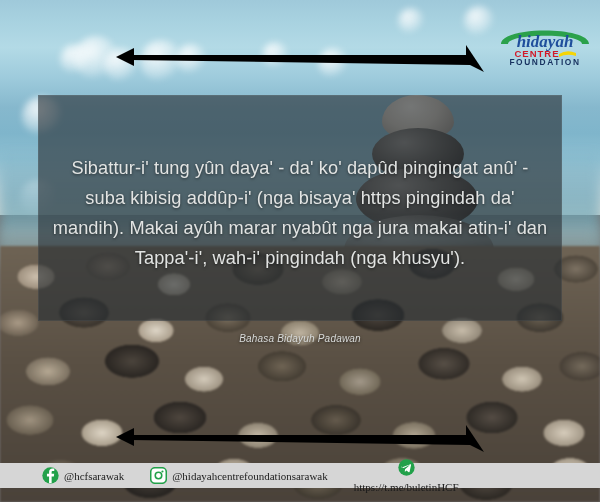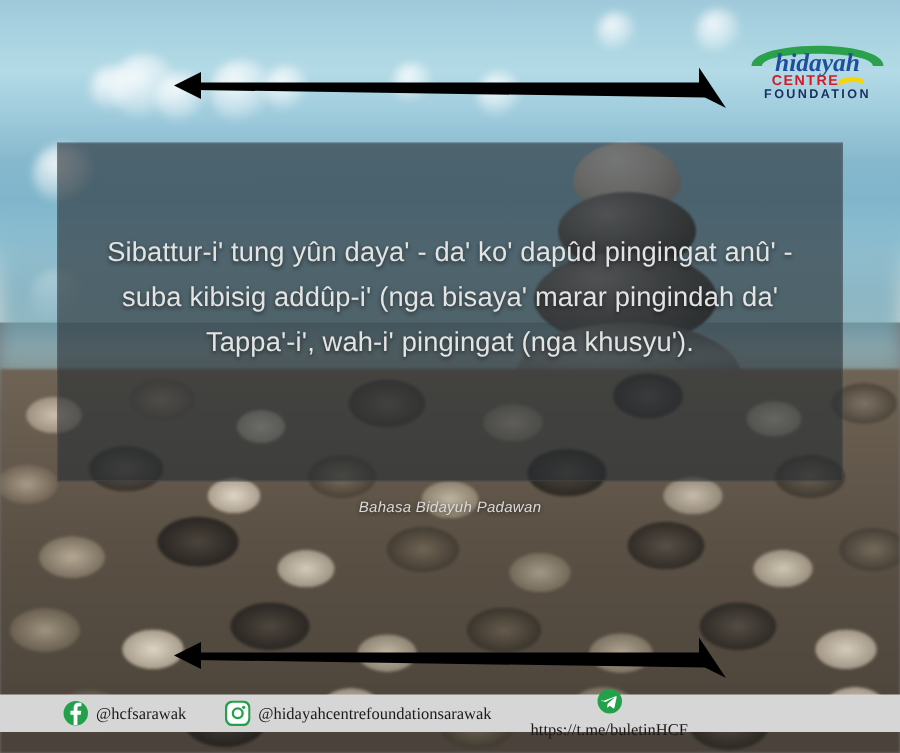--- a/index.html
+++ b/index.html
@@ -199,22 +199,23 @@
       <text x="48" y="29" text-anchor="middle" font-family="'Liberation Serif',serif" font-size="17" font-style="italic" font-weight="bold" fill="#1F4E9C">hidayah</text>
       <text x="40" y="38.5" text-anchor="middle" font-family="'Liberation Sans',sans-serif" font-size="9.5" font-weight="bold" fill="#D11A2A" letter-spacing="1">CENTRE</text>
       <path d="M62 36 q8 -5 17 -1 l0 3 q-9 -3 -17 1 Z" fill="#F5D508"></path>
       <text x="48" y="47" text-anchor="middle" font-family="'Liberation Sans',sans-serif" font-size="8.4" font-weight="bold" fill="#17315F" letter-spacing="1.6">FOUNDATION</text>
     </svg>
   </div>
 
   <div class="panel">
     <div class="quote">
       <div>Sibattur-i' tung yûn daya' - da' ko' dapûd pingingat anû' -</div>
-      <div>suba kibisig addûp-i' (nga bisaya' marar pingindah da'</div>
-      <div>Tappa'-i', wah-i' pingingat (nga khusyu').</div>
+      <div>suba kibisig addûp-i' (nga bisaya' https pingindah da'</div>
+      <div>mandih). Makai ayûh marar nyabût nga jura makai atin-i' dan</div>
+      <div>Tappa'-i', wah-i' pingindah (nga khusyu').</div>
     </div>
     <div class="ref-sub">Bahasa Bidayuh Padawan</div>
   </div>
 
   <div class="arrow-wrap arrow-bottom">
     <svg class="arrow-svg" width="600" height="30" viewBox="0 0 600 30">
       <polygon points="116,13 134,4 134,22" fill="#000"></polygon>
       <polygon points="484,28 466,19 466,1" fill="#000"></polygon>
       <rect x="130" y="11" width="340" height="5" fill="#000"></rect>
       <polygon points="130,16 470,16 470,21 130,16" fill="#000"></polygon>

